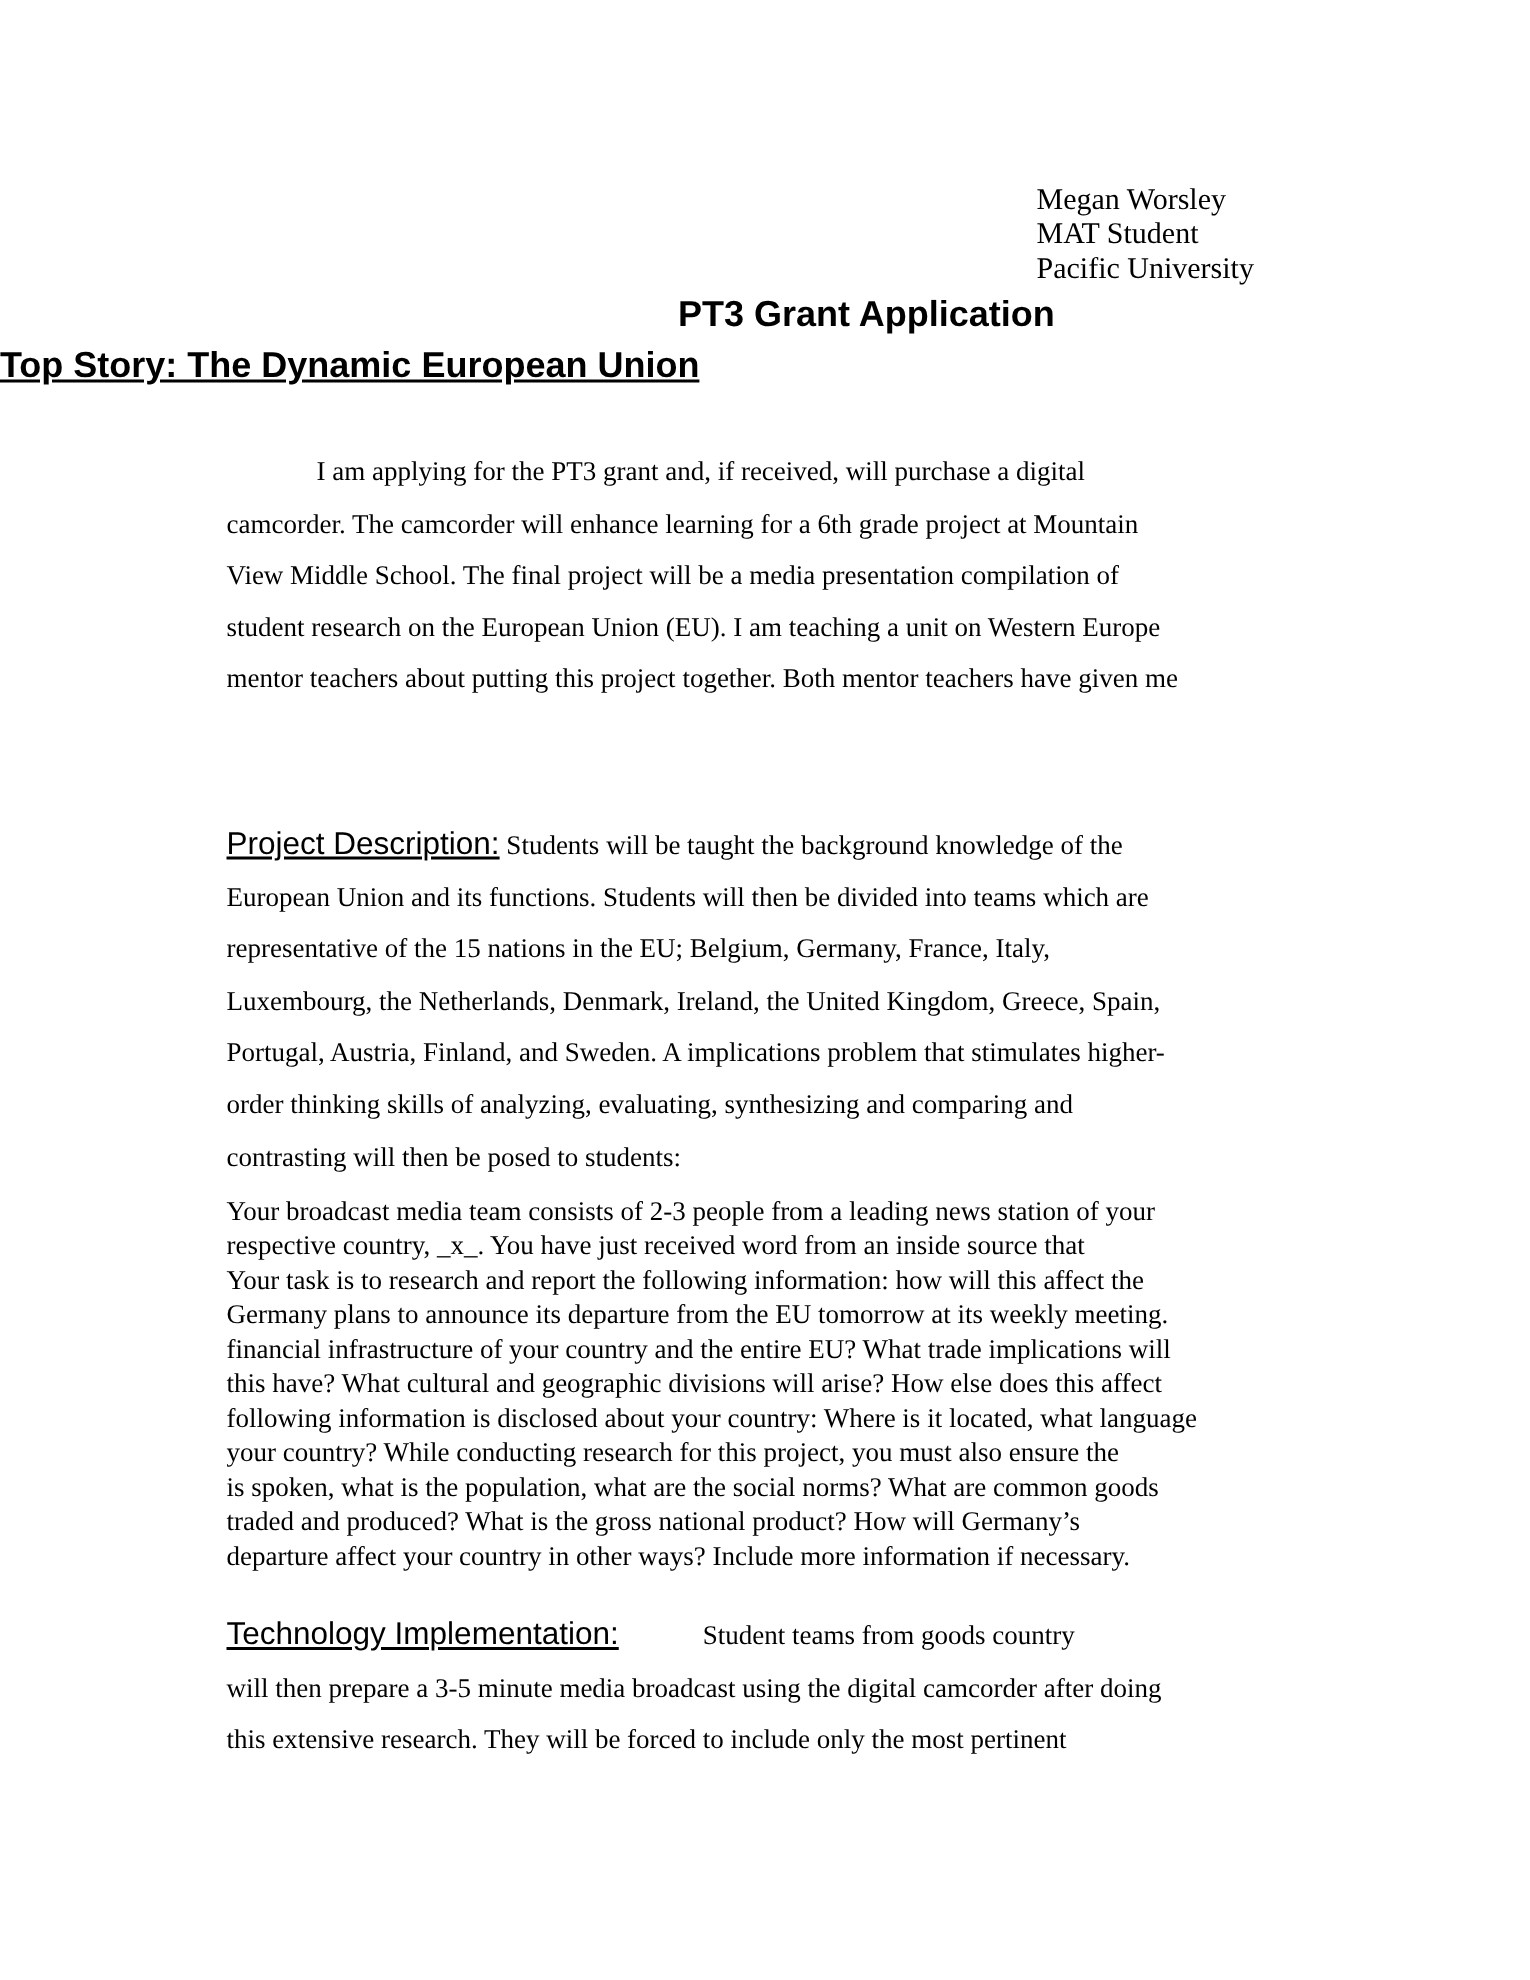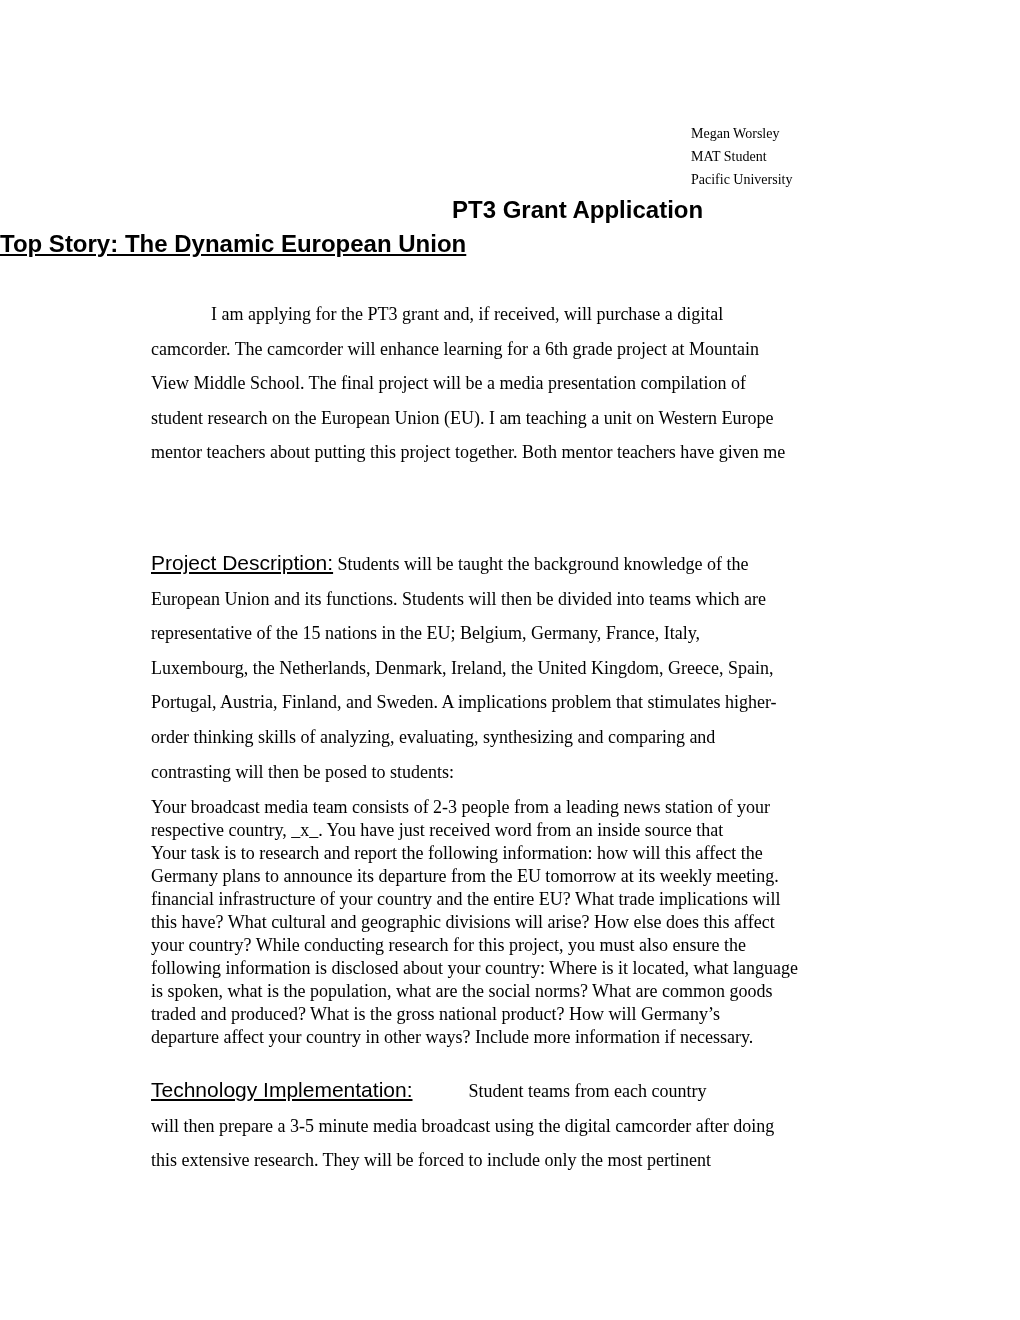--- a/index.html
+++ b/index.html
@@ -12,21 +12,21 @@
       height: 1320px;
       position: relative;
       overflow: hidden;
       color: #000000;
       font-family: "Liberation Serif", serif;
     }
     .author-block {
       position: absolute;
       left: 691px;
       top: 122px;
-      font-size: 14px;
+      font-size: 20px;
       line-height: 23px;
     }
     .author-line { display: block; white-space: nowrap; }
 
     .title {
       position: absolute;
       left: 0;
       width: 820px;
       top: 195px;
       font-family: "Liberation Sans", sans-serif;
@@ -105,24 +105,24 @@
   <span class="line">contrasting will then be posed to students:</span>
 </div>
 
 <div class="body-text single scenario">
   <span class="line">Your broadcast media team consists of 2-3 people from a leading news station of your</span>
   <span class="line">respective country, _x_.  You have just received word from an inside source that</span>
   <span class="line">Your task is to research and report the following information: how will this affect the</span>
   <span class="line">Germany plans to announce its departure from the EU tomorrow at its weekly meeting.</span>
   <span class="line">financial infrastructure of your country and the entire EU?  What trade implications will</span>
   <span class="line">this have?  What cultural and geographic divisions will arise?  How else does this affect</span>
+  <span class="line">following information is disclosed about your country: Where is it located, what language</span>
   <span class="line">your country?  While conducting research for this project, you must also ensure the</span>
-  <span class="line">following information is disclosed about your country: Where is it located, what language</span>
   <span class="line">is spoken, what is the population, what are the social norms?  What are common goods</span>
   <span class="line">traded and produced?  What is the gross national product?  How will Germany’s</span>
   <span class="line">departure affect your country in other ways?  Include more information if necessary.</span>
 </div>
 
 <div class="body-text double tech">
-  <span class="line"><span class="heading-inline">Technology Implementation:</span><span class="gap"></span><span>Student teams from each country</span></span>
+  <span class="line"><span class="heading-inline">Technology Implementation:</span><span class="gap"></span><span>Student teams from goods country</span></span>
   <span class="line">will then prepare a 3-5 minute media broadcast using the digital camcorder after doing</span>
   <span class="line">this extensive research.  They will be forced to include only the most pertinent</span>
 </div>
 
 </body></html>

